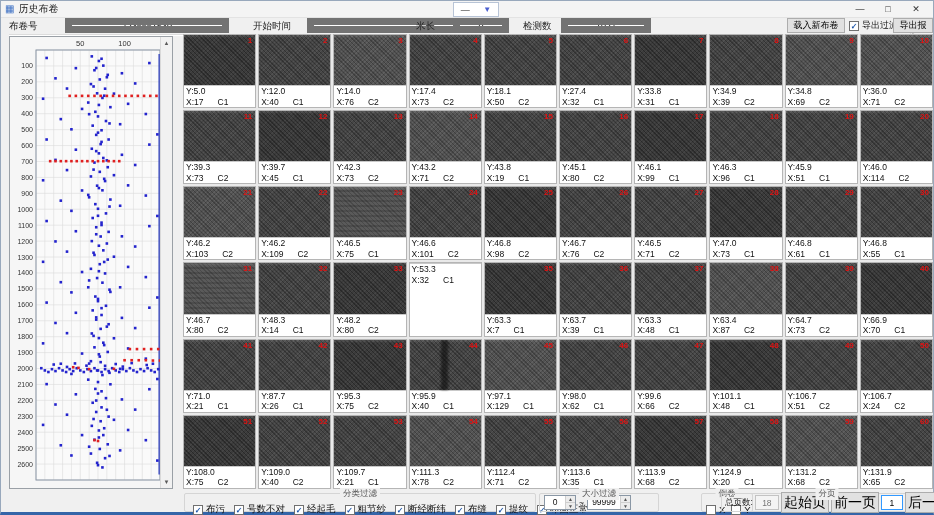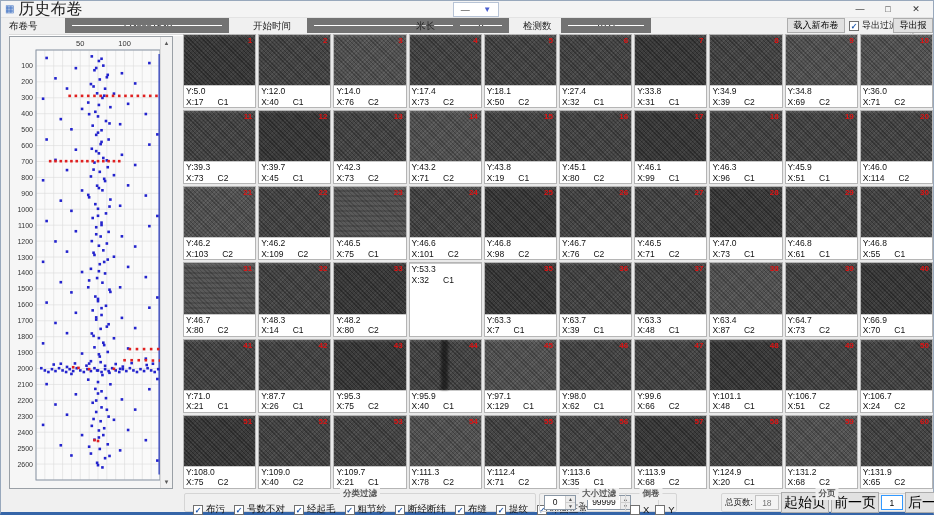--- a/index.html
+++ b/index.html
@@ -3,21 +3,21 @@
 <meta charset="utf-8">
 <style>
   * { margin:0; padding:0; box-sizing:border-box; }
   html,body { width:934px; height:515px; overflow:hidden; }
   body { font-family:"Liberation Sans", sans-serif; background:#f0f0f0; color:#111; }
   .window { position:relative; width:934px; height:515px; background:#f0f0f0; border:1px solid #98a8bc; border-bottom:3px solid #3565a8; }
 
   
   .titlebar { position:absolute; left:0; top:0; right:0; height:17px; background:#f4f4f4; display:flex; align-items:center; padding:0 4px; border-bottom:1px solid #e3e3e3; }
   .app-icon { font-size:10px; color:#3b6fc4; margin-right:4px; line-height:10px; }
-  .title-text { font-size:16px; color:#222; }
+  .title-text { font-size:10px; color:#222; }
   .float-ctl { position:absolute; left:452px; top:1px; width:46px; height:15px; background:#fff; border:1px solid #b8c4d6; display:flex; align-items:center; justify-content:space-around; }
   .float-ctl .mini-min { font-size:9px; color:#444; }
   .float-ctl .mini-exp { font-size:8px; color:#4a5fd0; }
   .win-btns { margin-left:auto; display:flex; gap:2px; }
   .win-btn { width:26px; height:15px; font-size:9px; color:#333; text-align:center; line-height:15px; }
 
   
   .toolbar { position:absolute; left:0; top:17px; right:0; height:16px; }
   .tb-label { position:absolute; top:2px; font-size:9.5px; color:#222; }
   .tb-input { position:absolute; top:0; height:15px; border:7px solid #737373; background:#fff; font-size:9px; font-family:"Liberation Sans",sans-serif; text-align:center; padding:0 2px; }
@@ -43,21 +43,21 @@
   .t4 { background:repeating-linear-gradient(0deg, rgba(0,0,0,.14) 0 2px, transparent 2px 5px), repeating-linear-gradient(45deg, rgba(0,0,0,.18) 0 1px, transparent 1px 3px), #5a5a5a; }
   .idx { position:absolute; top:1px; right:3px; font-size:8px; font-weight:bold; color:#e11212; }
   .streak { position:absolute; left:44%; top:0; bottom:0; width:7px; background:rgba(8,8,8,.55); filter:blur(1px); }
   .meta { height:22px; background:#fff; border-top:1px solid #c9c9c9; font-size:8.5px; line-height:10.5px; padding:0 2px; }
   .xline { display:flex; }
   .cam { margin-left:14px; }
 
   
   .bottombar { position:absolute; left:0; top:488px; right:0; height:24px; }
   .group { position:absolute; top:4px; height:19px; border:1px solid #d5d5d5; border-radius:2px; }
-  .group-label { position:absolute; top:-6px; left:50%; transform:translateX(-50%); background:#f0f0f0; font-size:8.5px; color:#555; padding:0 3px; white-space:nowrap;font-weight:bold; }
+  .group-label { position:absolute; top:-6px; left:50%; transform:translateX(-50%); background:#f0f0f0; font-size:8.5px; color:#555; padding:0 3px; white-space:nowrap; }
   .cbrow { display:flex; align-items:center; height:100%; padding:0 8px; gap:9px; }
   .cbitem { display:flex; align-items:center; gap:3px; font-size:9.5px; white-space:nowrap; cursor:pointer;margin-top:14px; }
   .cbbox { width:10px; height:10px; background:#fff; border:1px solid #707070; font-size:8px; line-height:9px; text-align:center; color:#1b54a8; font-weight:bold; }
   .cbbox.checked::before { content:"✓"; }
   .spin { display:inline-flex; border:1px solid #8a97a5; background:#fff; height:15px; }
   .spin .val { font-size:8.5px; text-align:center; line-height:13px; }
   .spin .btns { display:flex; flex-direction:column; width:10px; border-left:1px solid #cfcfcf; }
   .spin .btns span { flex:1; font-size:5px; line-height:6px; text-align:center; background:#ececec; color:#555; cursor:pointer; }
   .spin .btns span:first-child { border-bottom:1px solid #cfcfcf; }
   .pg-btn { height:21px; background:#e1e1e1; border:1px solid #adadad; font-size:14px; font-family:"Liberation Sans",sans-serif; padding:0 2px; white-space:nowrap; cursor:pointer; }
@@ -1331,21 +1331,21 @@
         <span class="spin">
           <span class="val" style="width:32px">99999</span>
           <span class="btns">
               <span>▲</span>
               <span>▼</span>
             </span>
         </span>
       </div>
     </div>
 
-    <div class="group" style="left:624px;width:52px">
+    <div class="group" style="left:700px;width:52px">
       <span class="group-label">倒卷</span>
       <div class="rowflex" style="gap:6px">
         <label class="cbitem">
           <span class="cbbox"></span>
           <span>X</span>
         </label>
         <label class="cbitem">
           <span class="cbbox"></span>
           <span>Y</span>
         </label>

